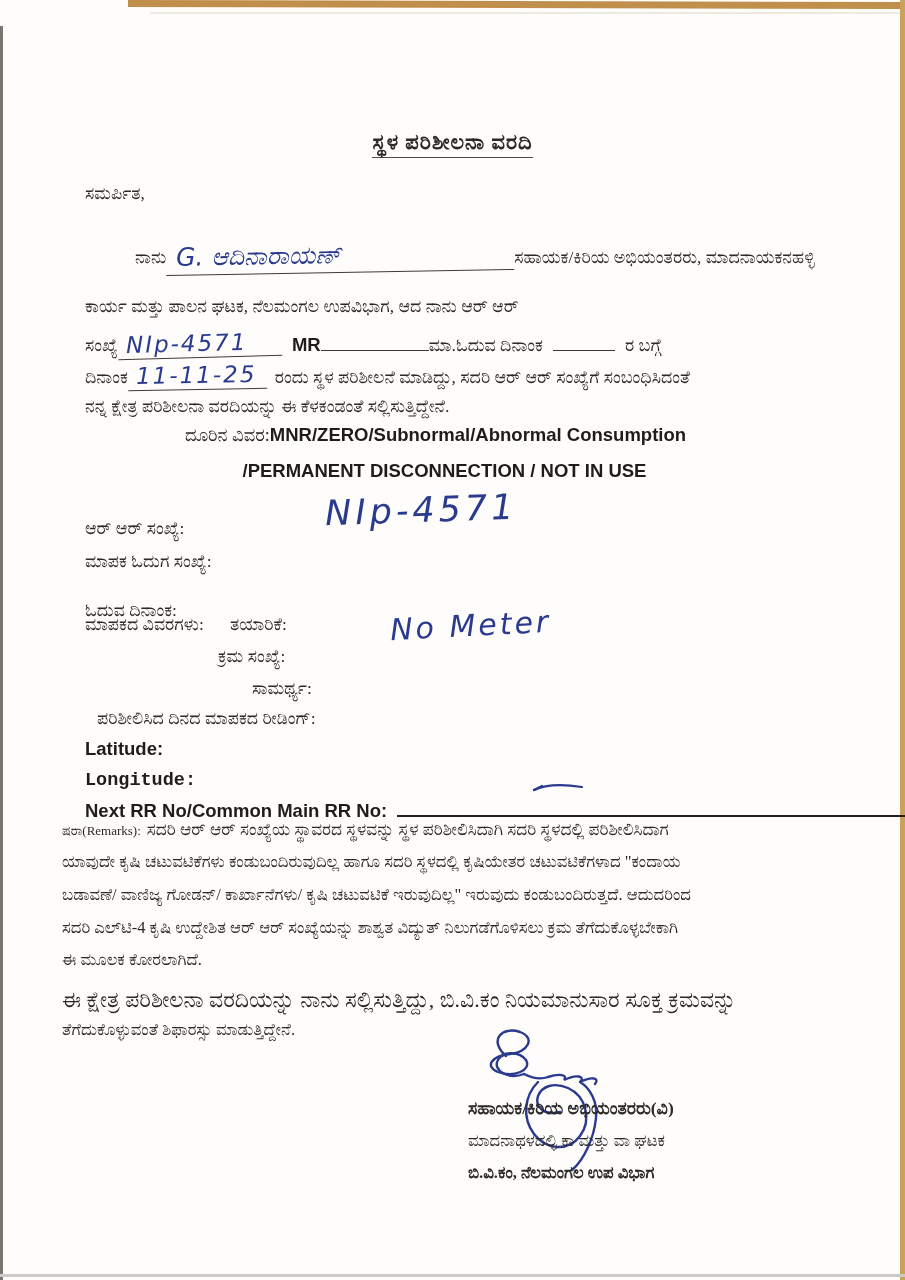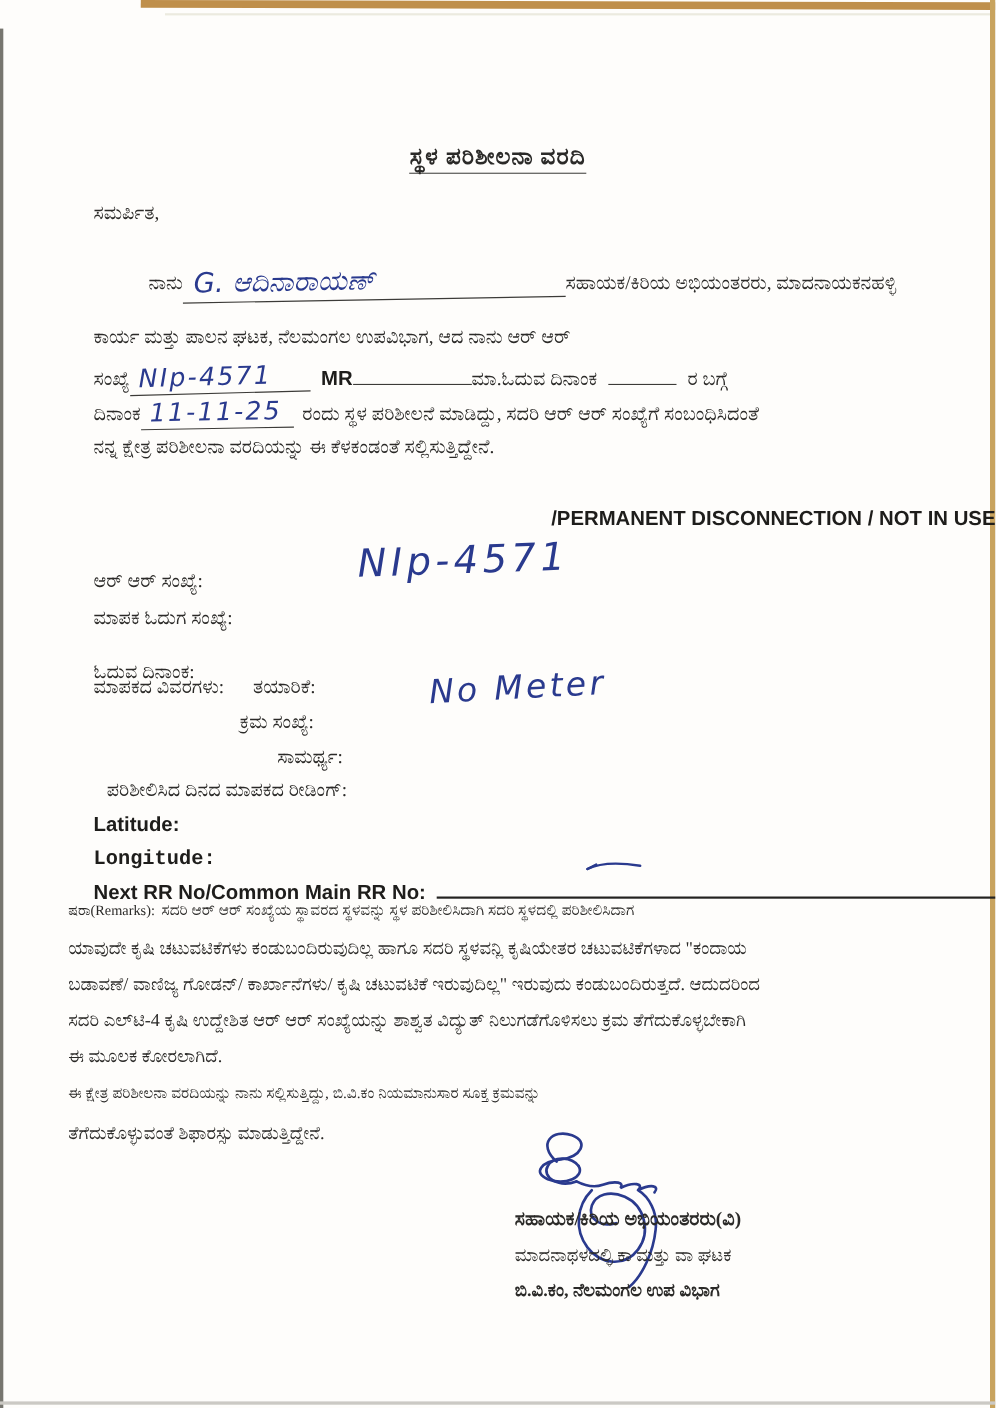--- a/index.html
+++ b/index.html
@@ -63,21 +63,25 @@
   </div>
 
   <div class="abs row" style="left:85px;top:362px;">
     <span class="kn">ದಿನಾಂಕ</span>
     <span class="hw hw-line" style="font-size:23px;min-width:125px;padding:0 6px 1px 8px;letter-spacing:2px;transform:rotate(-1deg);">11-11-25</span>
     <span class="kn" style="margin-left:8px;">ರಂದು ಸ್ಥಳ ಪರಿಶೀಲನೆ ಮಾಡಿದ್ದು, ಸದರಿ ಆರ್ ಆರ್ ಸಂಖ್ಯೆಗೆ ಸಂಬಂಧಿಸಿದಂತೆ</span>
   </div>
 
   <div class="abs kn" style="left:85px;top:396px;">ನನ್ನ ಕ್ಷೇತ್ರ ಪರಿಶೀಲನಾ ವರದಿಯನ್ನು ಈ ಕೆಳಕಂಡಂತೆ ಸಲ್ಲಿಸುತ್ತಿದ್ದೇನೆ.</div>
 
-  <div class="abs bold-en" style="left:0;right:0;top:460px;text-align:right;">/PERMANENT DISCONNECTION / NOT IN USE</div>
+  <div class="abs row" style="left:185px;top:424px;">
+    <span class="kn" style="font-size:18px;">ದೂರಿನ ವಿವರ:</span>
+    <span class="bold-en">MNR/ZERO/Subnormal/Abnormal Consumption</span>
+  </div>
+  <div class="abs bold-en" style="left:0;right:16px;top:460px;text-align:center;">/PERMANENT DISCONNECTION / NOT IN USE</div>
 
   <div class="abs kn" style="left:85px;top:518px;">ಆರ್ ಆರ್ ಸಂಖ್ಯೆ:</div>
   <div class="abs hw" style="left:325px;top:490px;font-size:35px;letter-spacing:4px;transform:rotate(-2deg);">NIp-4571</div>
 
   <div class="abs kn" style="left:85px;top:551px;">ಮಾಪಕ ಓದುಗ ಸಂಖ್ಯೆ:</div>
   <div class="abs kn" style="left:85px;top:600px;">ಓದುವ ದಿನಾಂಕ:</div>
 
   <div class="abs kn" style="left:85px;top:614px;">ಮಾಪಕದ ವಿವರಗಳು:</div>
   <div class="abs kn" style="left:230px;top:614px;">ತಯಾರಿಕೆ:</div>
 
@@ -94,28 +98,28 @@
     <span class="long-rule" style="width:510px;margin-left:10px;"></span>
   </div>
 
   <svg class="abs" style="left:530px;top:780px;" width="60" height="16" viewBox="0 0 60 16">
     <path d="M4,10 Q20,2 52,7" fill="none" stroke="#2a3a8e" stroke-width="2.2" stroke-linecap="round"></path>
     <path d="M4,10 L12,6" fill="none" stroke="#2a3a8e" stroke-width="2.2" stroke-linecap="round"></path>
   </svg>
 
   <div class="abs row" style="left:62px;top:820px;">
     <span class="kn" style="font-weight:normal;font-size:13px;margin-right:6px;">ಷರಾ(Remarks):</span>
-    <span class="kn" style="font-size:14px;">ಸದರಿ ಆರ್ ಆರ್ ಸಂಖ್ಯೆಯ ಸ್ಥಾವರದ ಸ್ಥಳವನ್ನು ಸ್ಥಳ ಪರಿಶೀಲಿಸಿದಾಗಿ ಸದರಿ ಸ್ಥಳದಲ್ಲಿ ಪರಿಶೀಲಿಸಿದಾಗ</span>
+    <span class="kn" style="font-size:17px;">ಸದರಿ ಆರ್ ಆರ್ ಸಂಖ್ಯೆಯ ಸ್ಥಾವರದ ಸ್ಥಳವನ್ನು ಸ್ಥಳ ಪರಿಶೀಲಿಸಿದಾಗಿ ಸದರಿ ಸ್ಥಳದಲ್ಲಿ ಪರಿಶೀಲಿಸಿದಾಗ</span>
   </div>
-  <div class="abs kn" style="left:62px;top:852px;font-size:16.5px;">ಯಾವುದೇ ಕೃಷಿ ಚಟುವಟಿಕೆಗಳು  ಕಂಡುಬಂದಿರುವುದಿಲ್ಲ  ಹಾಗೂ ಸದರಿ ಸ್ಥಳವನ್ಲಿ ಕೃಷಿಯೇತರ ಚಟುವಟಿಕೆಗಳಾದ "ಕಂದಾಯ</div>
+  <div class="abs kn" style="left:62px;top:852px;font-size:16.5px;">ಯಾವುದೇ ಕೃಷಿ ಚಟುವಟಿಕೆಗಳು  ಕಂಡುಬಂದಿರುವುದಿಲ್ಲ  ಹಾಗೂ ಸದರಿ ಸ್ಥಳದಲ್ಲಿ ಕೃಷಿಯೇತರ ಚಟುವಟಿಕೆಗಳಾದ "ಕಂದಾಯ</div>
   <div class="abs kn" style="left:62px;top:885px;font-size:16.5px;">ಬಡಾವಣೆ/ ವಾಣಿಜ್ಯ ಗೋಡನ್/ ಕಾರ್ಖಾನೆಗಳು/ ಕೃಷಿ ಚಟುವಟಿಕೆ ಇರುವುದಿಲ್ಲ" ಇರುವುದು ಕಂಡುಬಂದಿರುತ್ತದೆ. ಆದುದರಿಂದ</div>
   <div class="abs kn" style="left:62px;top:918px;font-size:16.5px;">ಸದರಿ ಎಲ್‌ಟಿ-4 ಕೃಷಿ ಉದ್ದೇಶಿತ ಆರ್ ಆರ್ ಸಂಖ್ಯೆಯನ್ನು  ಶಾಶ್ವತ ವಿದ್ಯುತ್ ನಿಲುಗಡೆಗೊಳಿಸಲು ಕ್ರಮ ತೆಗೆದುಕೊಳ್ಳಬೇಕಾಗಿ</div>
   <div class="abs kn" style="left:62px;top:950px;font-size:16.5px;">ಈ ಮೂಲಕ ಕೋರಲಾಗಿದೆ.</div>
 
-  <div class="abs kn" style="left:62px;top:987px;font-size:14px;text-align:center;">ಈ ಕ್ಷೇತ್ರ ಪರಿಶೀಲನಾ ವರದಿಯನ್ನು ನಾನು ಸಲ್ಲಿಸುತ್ತಿದ್ದು, ಬಿ.ವಿ.ಕಂ ನಿಯಮಾನುಸಾರ ಸೂಕ್ತ ಕ್ರಮವನ್ನು</div>
+  <div class="abs kn" style="left:62px;top:987px;font-size:22px;text-align:center;">ಈ ಕ್ಷೇತ್ರ ಪರಿಶೀಲನಾ ವರದಿಯನ್ನು ನಾನು ಸಲ್ಲಿಸುತ್ತಿದ್ದು, ಬಿ.ವಿ.ಕಂ ನಿಯಮಾನುಸಾರ ಸೂಕ್ತ ಕ್ರಮವನ್ನು</div>
   <div class="abs kn" style="left:62px;top:1020px;font-size:16.5px;">ತೆಗೆದುಕೊಳ್ಳುವಂತೆ ಶಿಫಾರಸ್ಸು ಮಾಡುತ್ತಿದ್ದೇನೆ.</div>
 
   <svg class="abs" style="left:468px;top:1022px;" width="190" height="150" viewBox="0 0 190 150">
     <g fill="none" stroke="#2a3a8e" stroke-width="2.4" stroke-linecap="round">
       <path d="M38,34 C20,18 34,4 52,10 C68,16 60,30 42,32 C24,34 16,44 30,50 C46,56 64,48 58,38"></path>
       <path d="M58,38 C52,30 36,28 30,38 C24,48 40,58 56,52"></path>
       <path d="M56,52 C64,56 72,58 80,55 C92,51 100,53 96,58 C108,52 118,54 112,60 C124,54 132,56 127,62"></path>
       <path d="M70,60 C56,74 54,96 66,112 C78,128 100,130 112,114 C124,98 118,74 100,66 C86,60 74,64 70,74 C66,86 78,94 92,90"></path>
       <path d="M112,60 C122,66 130,80 128,96 C126,116 116,138 104,148"></path>
     </g>

